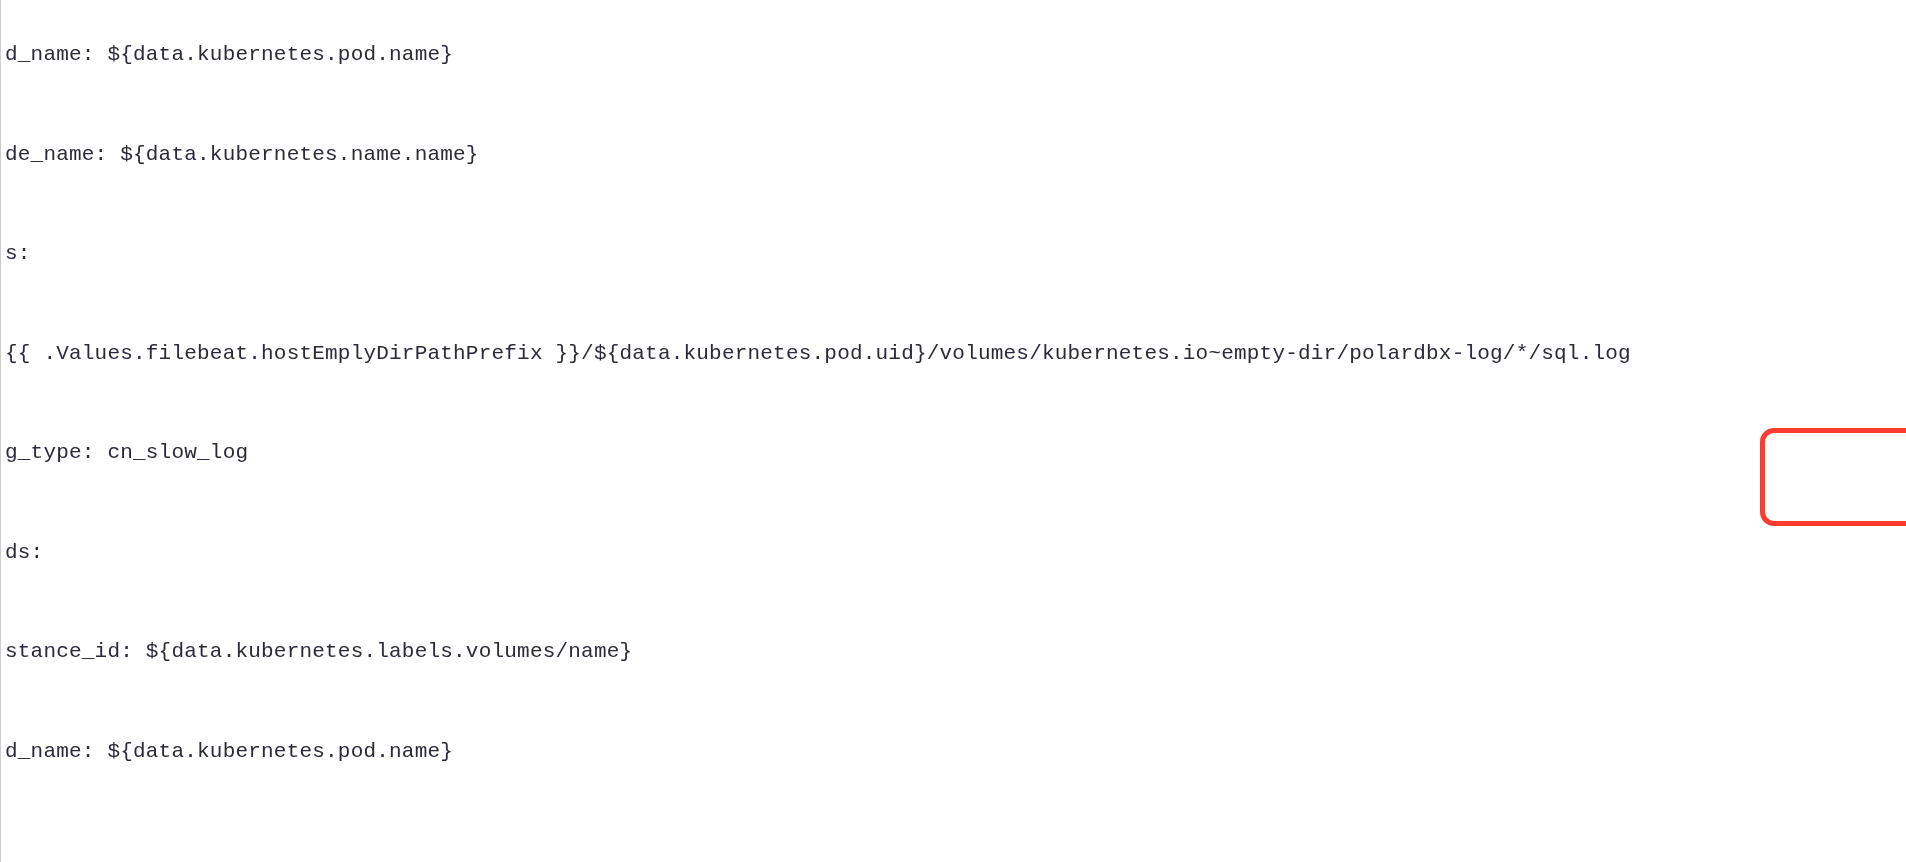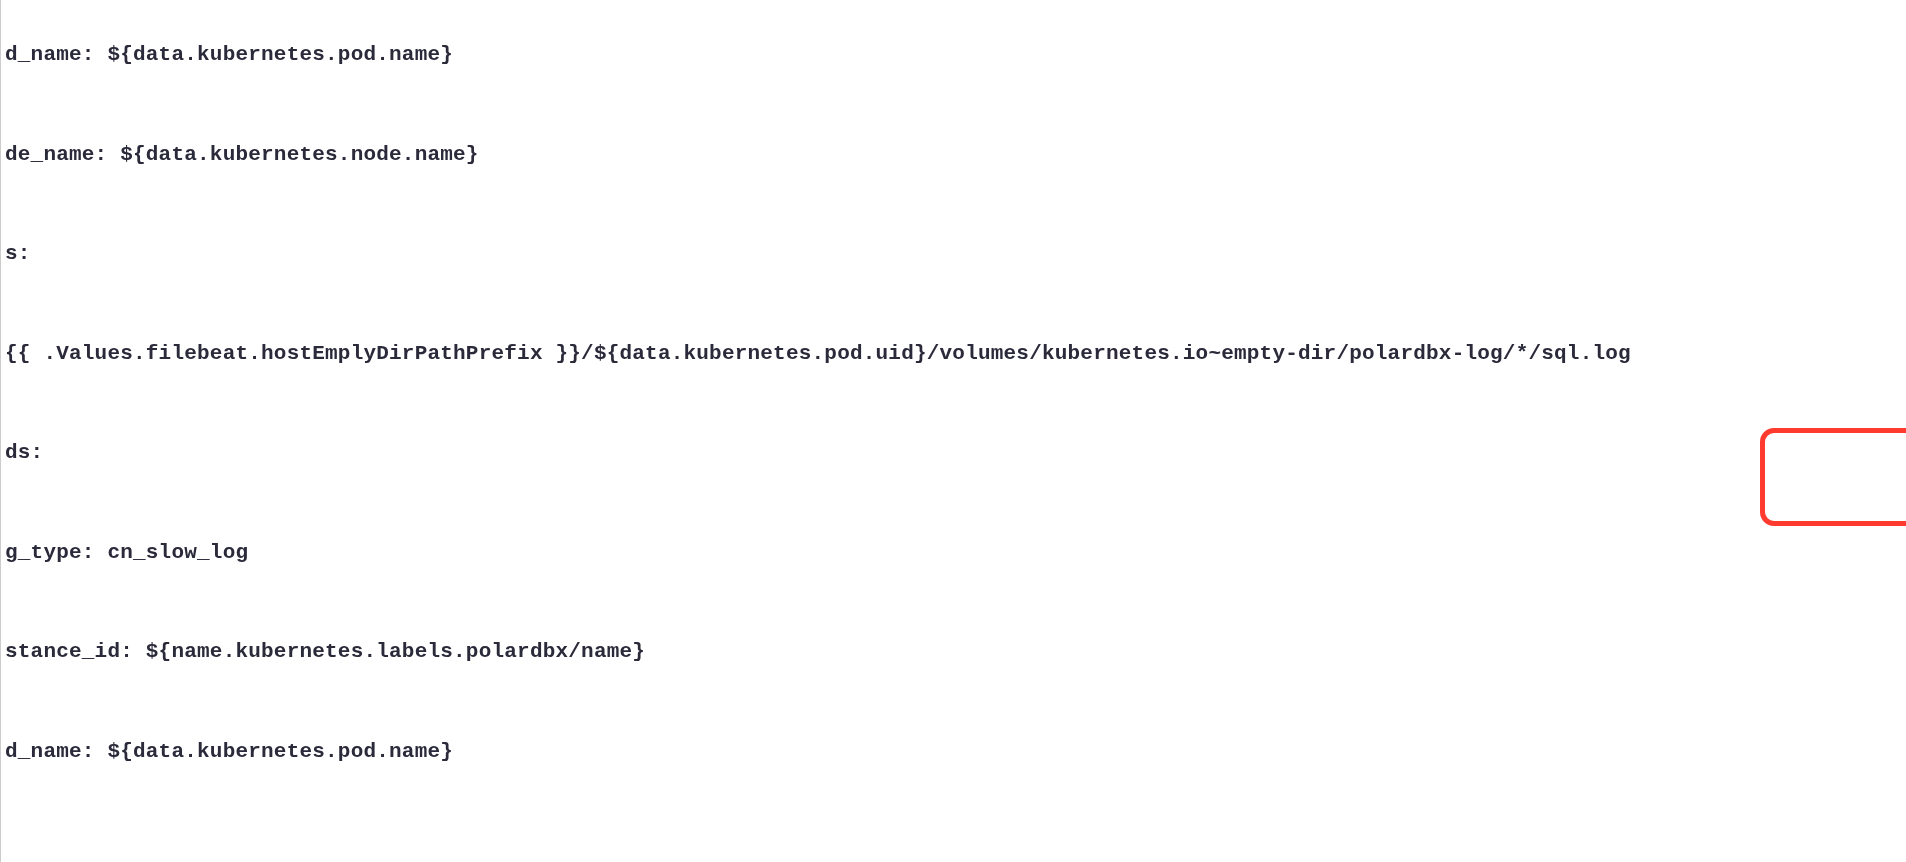--- a/index.html
+++ b/index.html
@@ -19,41 +19,40 @@
     .code-container {
       border-left: 1px solid #cccccc;
       padding-left: 4px;
       white-space: pre;
       overflow: hidden;
       position: relative;
     }
     .line {
       display: block;
       letter-spacing: 0.2px;
-      font-weight: bold;
     }
     .highlight-box {
       position: absolute;
       border: 5px solid #ff3b30;
       border-radius: 14px;
       pointer-events: none;
       z-index: 10;
     }
   </style>
 </head>
 <body>
 
 <div class="code-container" style="margin-top: -28px;">
   <span class="line">d_name: ${data.kubernetes.pod.name}</span>
-  <span class="line">de_name: ${data.kubernetes.node.name}</span>
+  <span class="line">de_name: ${data.kubernetes.name.name}</span>
   <span class="line">s:</span>
   <span class="line">{{ .Values.filebeat.hostEmplyDirPathPrefix }}/${data.kubernetes.pod.uid}/volumes/kubernetes.io~empty-dir/polardbx-log/*/sql.log</span>
+  <span class="line">g_type: cn_slow_log</span>
   <span class="line">ds:</span>
-  <span class="line">g_type: cn_slow_log</span>
-  <span class="line">stance_id: ${name.kubernetes.labels.polardbx/name}</span>
+  <span class="line">stance_id: ${data.kubernetes.labels.volumes/name}</span>
   <span class="line">d_name: ${data.kubernetes.pod.name}</span>
   
   
   
   
   
   
   
   
   

